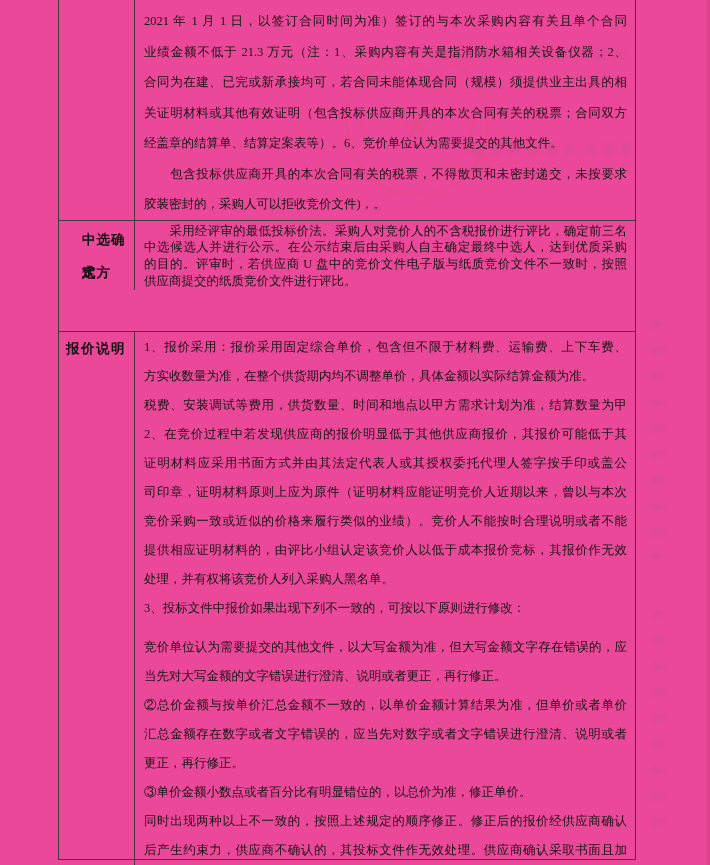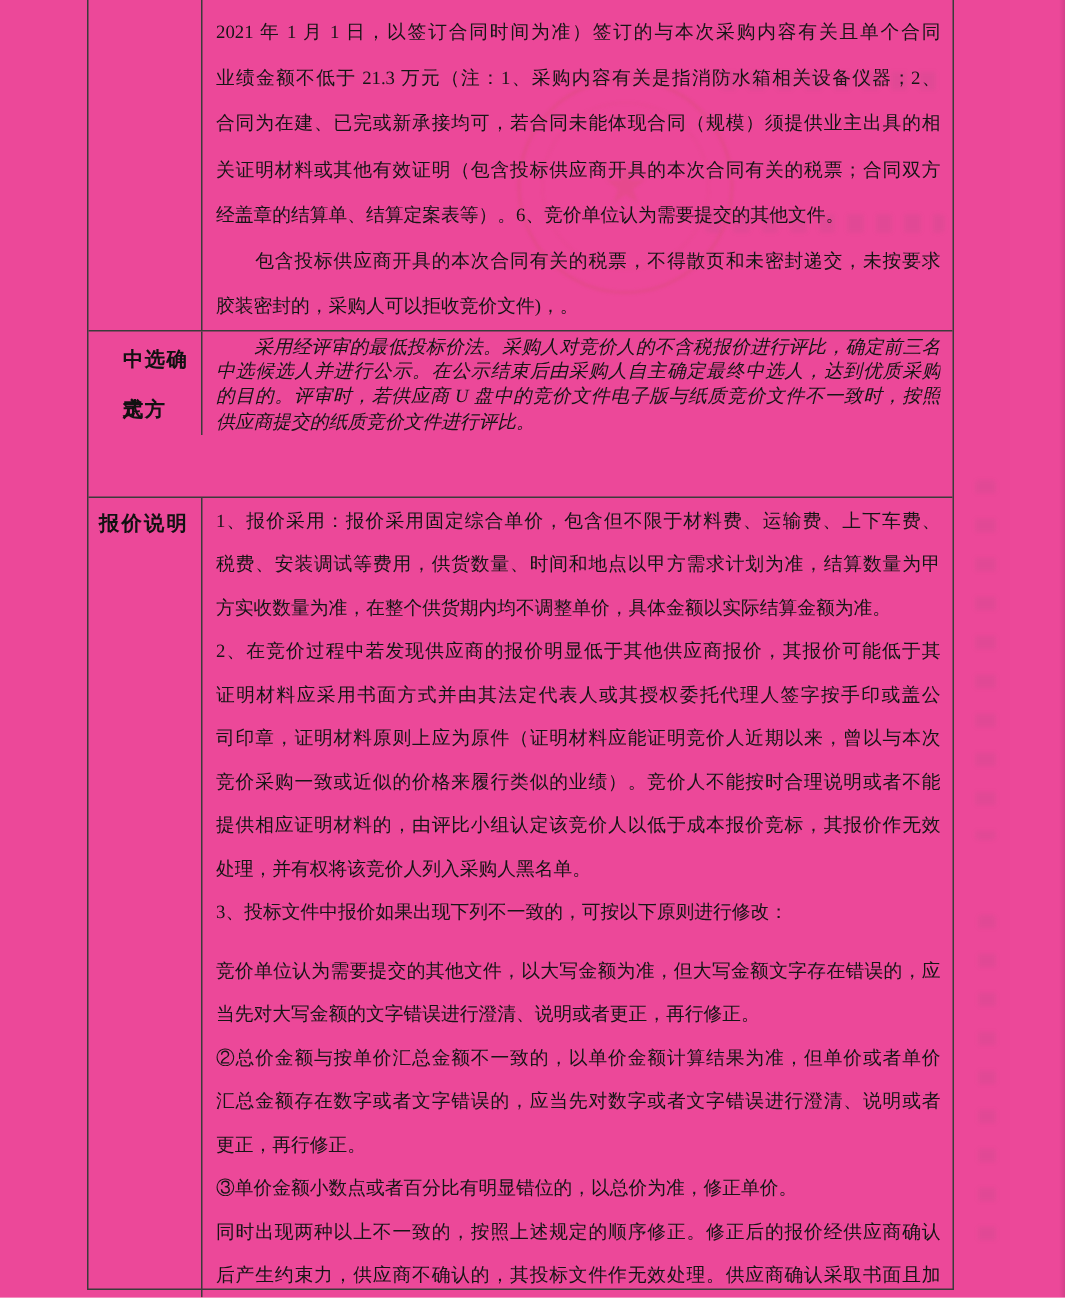--- a/index.html
+++ b/index.html
@@ -48,21 +48,21 @@
     white-space:normal;
   }
   .tline.full{text-align-last:justify;}
   .tline.gap{margin-top:10px;}
   
   .row1{height:222px;}
   .row1 .cell-body{padding-top:7px;}
   .row1 .tline{height:30.5px;line-height:30.5px;}
   .row2{height:73px;}
   .row2 .cell-body{padding-top:2px;}
-  .row2 .tline{height:16.8px;line-height:16.8px;font-style:italic;}
+  .row2 .tline{height:16.8px;line-height:16.8px;}
   .row2 .cell-label{padding-top:2px;}
   .row2 .label-line{height:33px;line-height:33px;margin-left:16px;}
   .row3{height:566px;flex:1;margin-top:41px;}
   .row3 .cell-body{padding-top:1px;}
   .row3 .tline{height:29px;line-height:29px;}
   .row3 .cell-label{padding-top:7px;line-height:20px;letter-spacing:1.5px;}
   
   .seal{
     position:absolute;left:345px;top:52px;
     width:140px;height:140px;border-radius:50%;
@@ -142,22 +142,22 @@
           <div class="tline">供应商提交的纸质竞价文件进行评比。</div>
         </div>
     </div>
 
     <div class="t-row row3 bordered">
       <div class="cell-label">
         <div class="label-line">报价说明</div>
       </div>
       <div class="cell-body">
           <div class="tline full">1、报价采用：报价采用固定综合单价，包含但不限于材料费、运输费、上下车费、</div>
+          <div class="tline">方实收数量为准，在整个供货期内均不调整单价，具体金额以实际结算金额为准。</div>
           <div class="tline full">税费、安装调试等费用，供货数量、时间和地点以甲方需求计划为准，结算数量为甲</div>
-          <div class="tline">方实收数量为准，在整个供货期内均不调整单价，具体金额以实际结算金额为准。</div>
           <div class="tline full">2、在竞价过程中若发现供应商的报价明显低于其他供应商报价，其报价可能低于其</div>
           <div class="tline full">证明材料应采用书面方式并由其法定代表人或其授权委托代理人签字按手印或盖公</div>
           <div class="tline full">司印章，证明材料原则上应为原件（证明材料应能证明竞价人近期以来，曾以与本次</div>
           <div class="tline full">竞价采购一致或近似的价格来履行类似的业绩）。竞价人不能按时合理说明或者不能</div>
           <div class="tline full">提供相应证明材料的，由评比小组认定该竞价人以低于成本报价竞标，其报价作无效</div>
           <div class="tline">处理，并有权将该竞价人列入采购人黑名单。</div>
           <div class="tline">3、投标文件中报价如果出现下列不一致的，可按以下原则进行修改：</div>
           <div class="tline full gap">竞价单位认为需要提交的其他文件，以大写金额为准，但大写金额文字存在错误的，应</div>
           <div class="tline">当先对大写金额的文字错误进行澄清、说明或者更正，再行修正。</div>
           <div class="tline full">②总价金额与按单价汇总金额不一致的，以单价金额计算结果为准，但单价或者单价</div>

